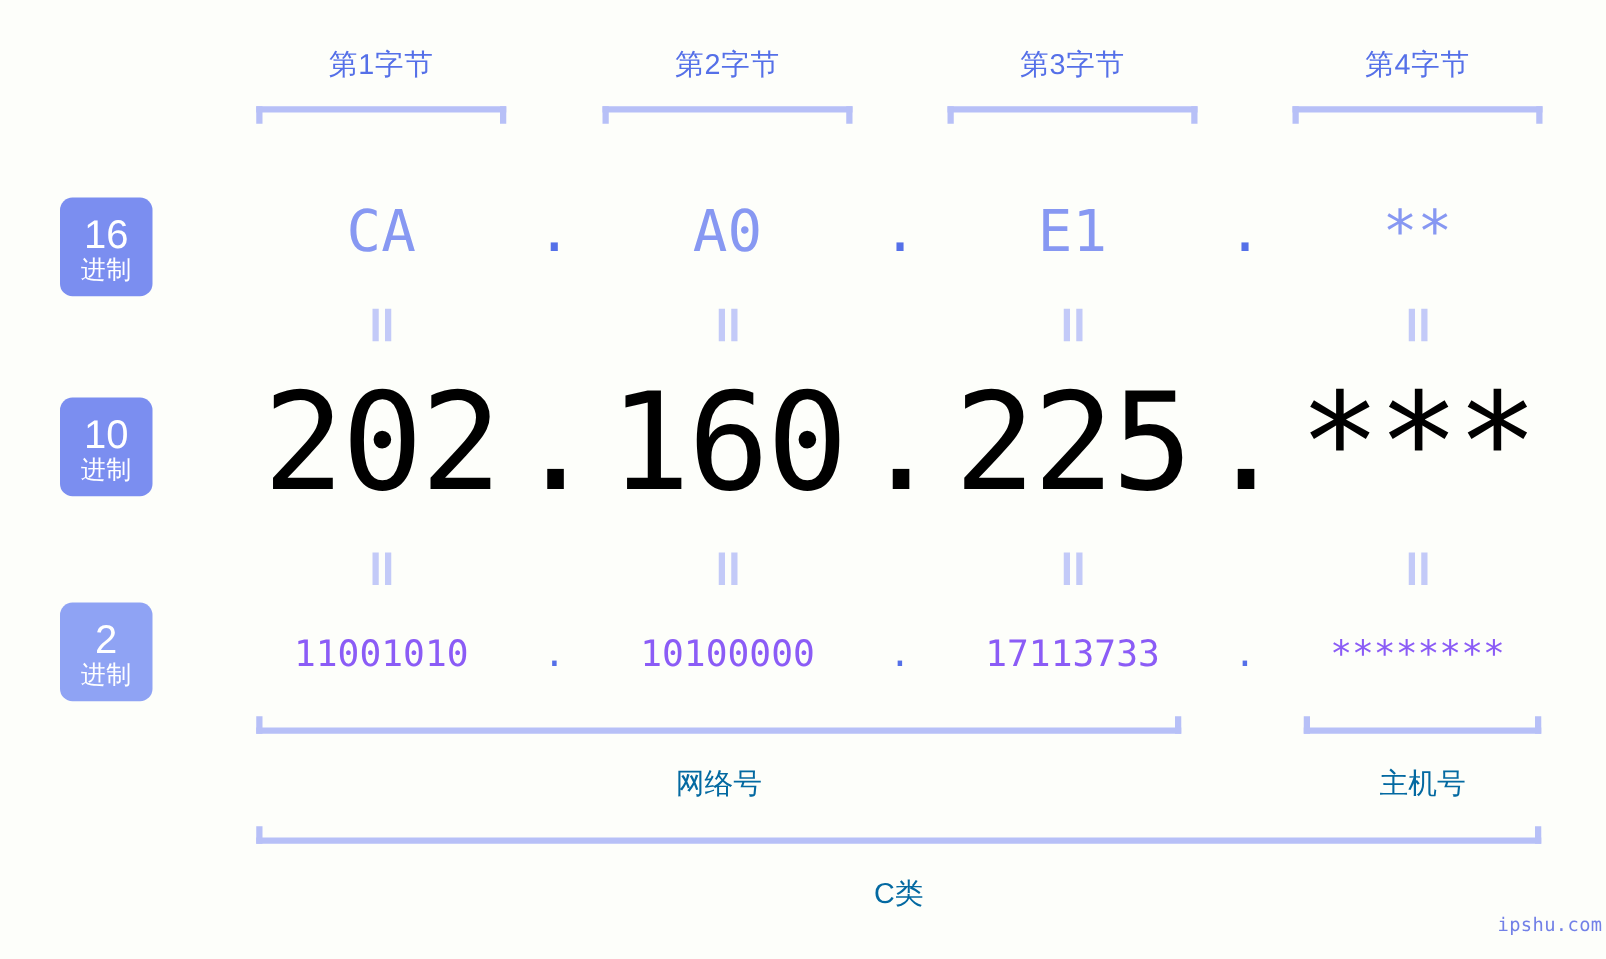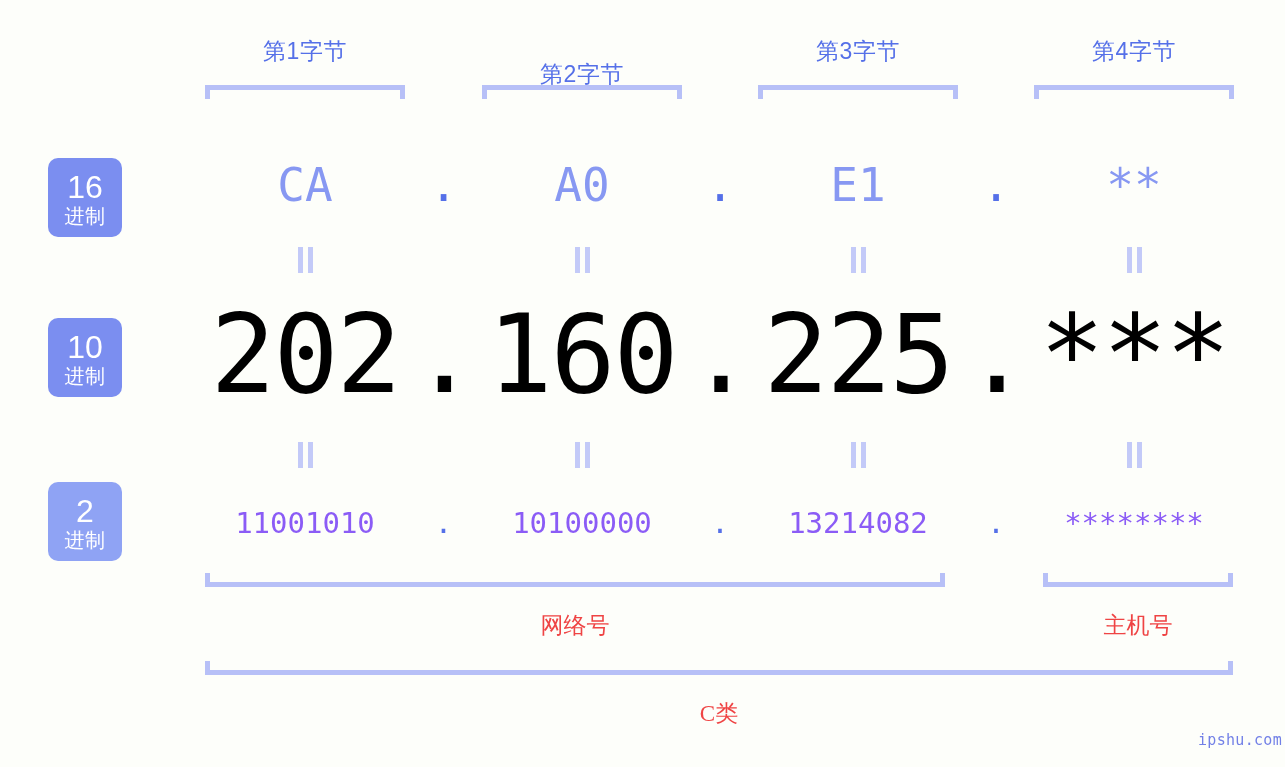--- a/index.html
+++ b/index.html
@@ -137,24 +137,24 @@
     display: block;
     width: 5px;
     height: 26px;
     background: #c3caf8;
   }
 
   
   .bottom-label {
     position: absolute;
     text-align: center;
-    font-family: Liberation Serif, serif;
+    font-family: Liberation Sans, sans-serif;
     font-size: 23px;
     line-height: 30px;
-    color: #ef4444;
+    color: #0369a1;
     white-space: nowrap;
   }
 
   
   .watermark {
     position: absolute;
     right: 16px;
     bottom: 18px;
     font-family: "DejaVu Sans Mono", "Liberation Mono", monospace;
     font-size: 15px;
@@ -163,21 +163,21 @@
     letter-spacing: 0.3px;
     text-align: center;
   }
 </style>
 </head>
 <body>
 
 <div id="stage">
 
   <div class="byte-label" style="left:205px;">第1字节</div>
-  <div class="byte-label" style="left:482px;margin-top:23px;">第2字节</div>
+  <div class="byte-label" style="left:482px;">第2字节</div>
   <div class="byte-label" style="left:758px;">第3字节</div>
   <div class="byte-label" style="left:1034px;">第4字节</div>
 
   <div class="bracket down" style="left:205px; top:85px; width:200px;"></div>
   <div class="bracket down" style="left:482px; top:85px; width:200px;"></div>
   <div class="bracket down" style="left:758px; top:85px; width:200px;"></div>
   <div class="bracket down" style="left:1034px; top:85px; width:200px;"></div>
 
   <div class="base-badge" style="left:48px; top:158px;">
     <span class="num">16</span>
@@ -244,21 +244,21 @@
   <div class="eq" style="left:1121px; top:442px;">
       <i></i>
       <i></i>
     </div>
 
   <div class="row-bin">
     <div class="cell" style="left:195px; top:503px; width:220px;">11001010</div>
     <div class="dot" style="left:405px; top:503px; width:77px;">.</div>
     <div class="cell" style="left:472px; top:503px; width:220px;">10100000</div>
     <div class="dot" style="left:682px; top:503px; width:76px;">.</div>
-    <div class="cell" style="left:748px; top:503px; width:220px;">13214082</div>
+    <div class="cell" style="left:748px; top:503px; width:220px;">17113733</div>
     <div class="dot" style="left:958px; top:503px; width:76px;">.</div>
     <div class="cell" style="left:1024px; top:503px; width:220px;">********</div>
   </div>
 
   <div class="bracket up" style="left:205px; top:573px; width:740px;"></div>
   <div class="bracket up" style="left:1043px; top:573px; width:190px;"></div>
 
   <div class="bottom-label" style="left:205px; top:611px; width:740px;">网络号</div>
   <div class="bottom-label" style="left:1043px; top:611px; width:190px;">主机号</div>
 

